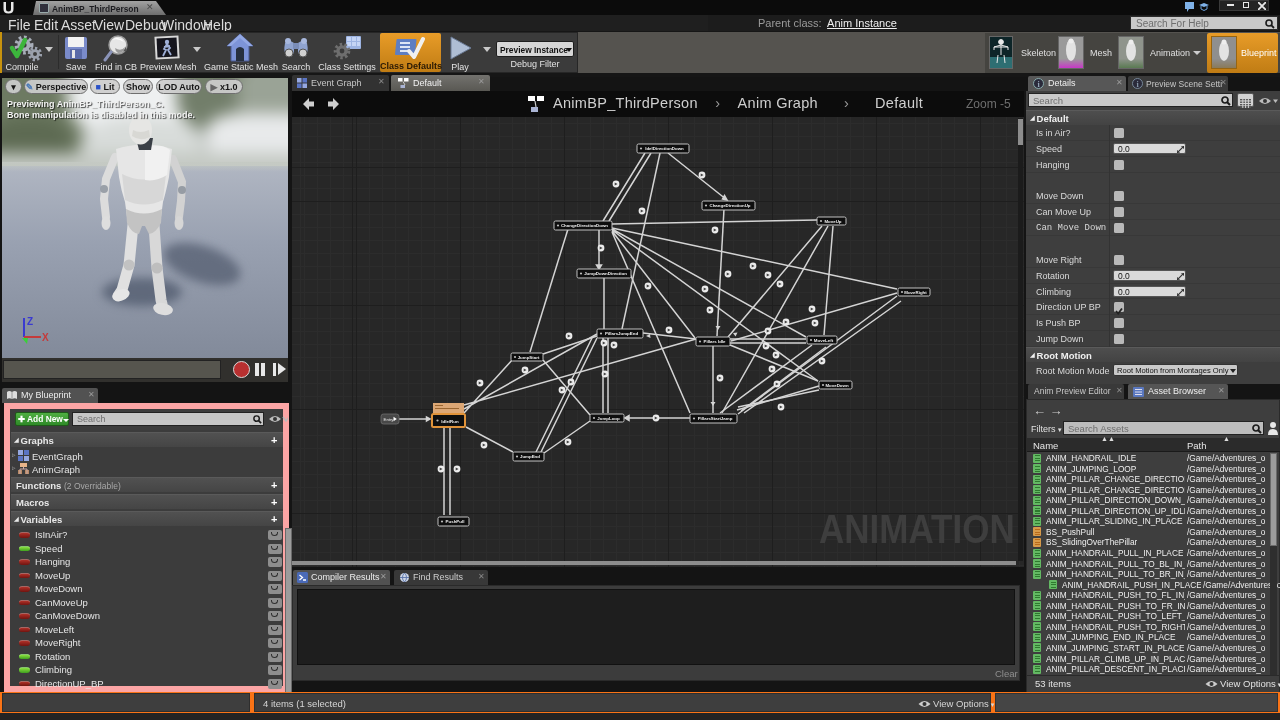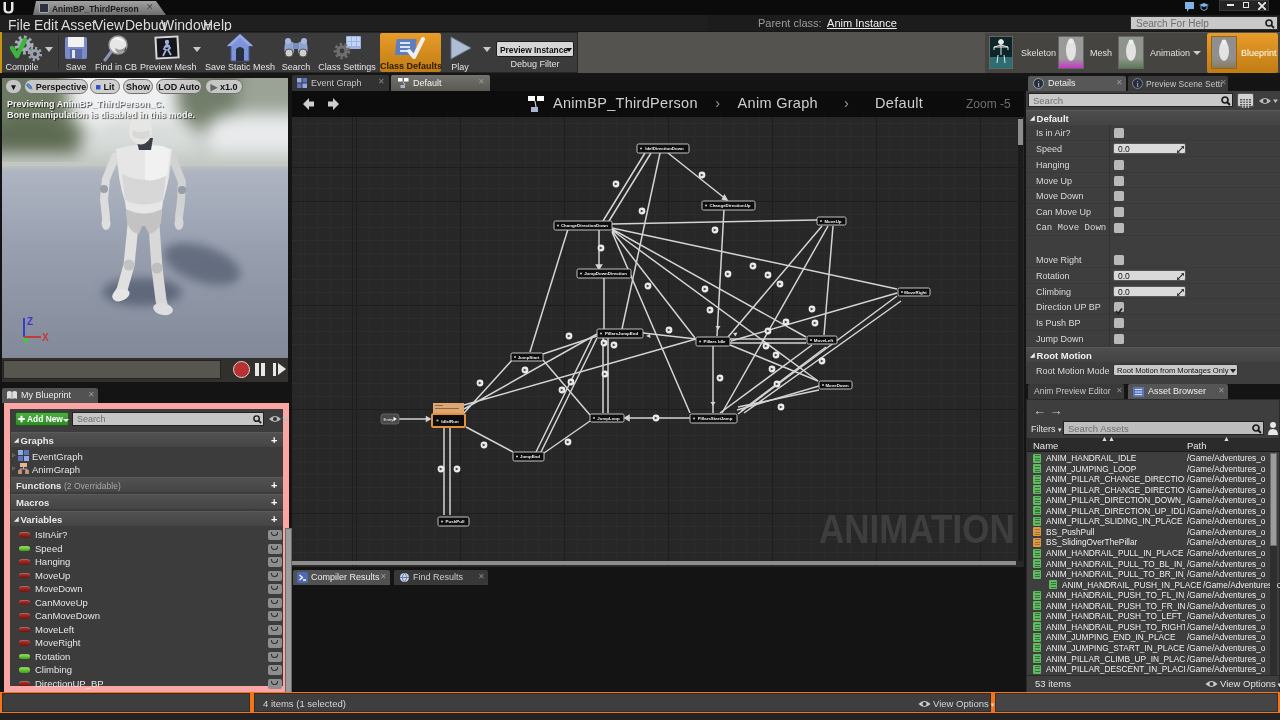--- a/index.html
+++ b/index.html
@@ -117,21 +117,21 @@
       <path d="M14 10 L11 15 L13 16 L10 22 M14 10 L17 14 L15 16 L18 21 M11 13 L17 12" stroke="#9fb0d8" stroke-width="1.8" fill="none"></path>
     </svg>
     <div class="tbtn-label" style="left:140px;top:31px;width:56px;">Preview Mesh</div>
     <div class="abs" style="left:193px;top:16px;width:0;height:0;border-left:4px solid transparent;border-right:4px solid transparent;border-top:5px solid #c9c9c9;"></div>
 
     <svg class="abs" style="left:226px;top:2px" width="28" height="30" viewBox="0 0 28 30">
       <path d="M14 1 L27 13 L23 13 L23 28 L5 28 L5 13 L1 13 Z" fill="#7d94d8" stroke="#4a5a90" stroke-width="1"></path>
       <path d="M14 1 L27 13 L23 13 L14 5 L5 13 L1 13 Z" fill="#93a8e4"></path>
       <path d="M10 28 L10 16 Q14 12 18 16 L18 28 Z" fill="#27303f"></path>
     </svg>
-    <div class="tbtn-label" style="left:204px;top:31px;width:72px;">Save Static Mesh</div>
+    <div class="tbtn-label" style="left:204px;top:31px;width:72px;">Game Static Mesh</div>
 
     <svg class="abs" style="left:281px;top:4px" width="30" height="26" viewBox="0 0 30 26">
       <path d="M4 8 Q2 18 6 20 Q12 23 13 16 L13 8 Q8 4 4 8" fill="#8fa3cf"></path>
       <path d="M26 8 Q28 18 24 20 Q18 23 17 16 L17 8 Q22 4 26 8" fill="#8fa3cf"></path>
       <rect x="12" y="8" width="6" height="6" fill="#7a8db8"></rect>
       <circle cx="8" cy="18" r="4" fill="#d0d0d0" stroke="#555" stroke-width="1"></circle>
       <circle cx="22" cy="18" r="4" fill="#d0d0d0" stroke="#555" stroke-width="1"></circle>
       <circle cx="7" cy="6" r="3" fill="#a8b8dd"></circle>
         <circle cx="23" cy="6" r="3" fill="#a8b8dd"></circle>
     </svg>
@@ -662,20 +662,24 @@
       <span class="abs" style="left:87px;top:2px;color:#999;font-size:8px;">✕</span>
     </div>
     <div class="abs" style="left:102px;top:3px;width:94px;height:15px;background:#383838;border-radius:2px 2px 0 0;">
       <svg class="abs" style="left:5px;top:2px" width="11" height="11" viewBox="0 0 11 11">
           <circle cx="5.5" cy="5.5" r="4.5" fill="#cdd6e8"></circle>
           <path d="M1 5.5 h9 M5.5 1 a6 6 0 0 1 0 9 M5.5 1 a6 6 0 0 0 0 9" stroke="#5a74a8" stroke-width="0.9" fill="none"></path>
         </svg>
       <span class="abs" style="left:19px;top:2px;color:#cdcdcd;font-size:9px;">Find Results</span>
       <span class="abs" style="left:84px;top:2px;color:#888;font-size:8px;">✕</span>
     </div>
+    <div class="abs" style="left:0;top:18px;width:728px;height:96px;background:#3c3c3c;border:1px solid #2a2a2a;">
+      <div class="abs" style="left:4px;top:3px;width:718px;height:76px;background:#1e1e1e;border:1px solid #111;"></div>
+      <span class="abs" style="left:702px;top:82px;color:#8f8f8f;font-size:9.5px;">Clear</span>
+    </div>
   </div>
   <div class="abs" id="rightpanel">
 
     <div class="abs" style="left:2px;top:1px;width:98px;height:15px;background:#575757;border-radius:2px 2px 0 0;">
       <svg class="abs" style="left:5px;top:2px" width="11" height="11" viewBox="0 0 11 11">
           <circle cx="5.5" cy="5.5" r="5" fill="#2a2a3a" stroke="#8aa"></circle>
           <text x="5.5" y="8.5" fill="#9ab" font-size="8" font-weight="bold" text-anchor="middle" font-family="Liberation Serif">i</text>
         </svg>
       <span class="abs" style="left:20px;top:2px;color:#efefef;font-size:9px;">Details</span>
       <span class="abs" style="left:88px;top:2px;color:#999;font-size:8px;">✕</span>
@@ -728,24 +732,20 @@
               <span class="abs" style="left:4px;top:0.5px;color:#111;font-size:8.5px;">0.0</span>
               <svg class="abs" style="left:63px;top:2px" width="7" height="7" viewBox="0 0 7 7">
                 <path d="M0 7 L7 0 M4 0 h3 v3 M0 4 v3 h3" stroke="#333" stroke-width="1.2" fill="none"></path>
               </svg>
             </div>
           </div>
           <div class="abs" style="left:0;top:31.7px;width:254px;height:15.9px;border-bottom:1px solid #383838;">
             <span class="abs" style="left:10px;top:3px;color:#dadada;font-size:9px;">Hanging</span>
             <div class="abs" style="left:88px;top:3px;width:10px;height:10px;background:#b9b9b9;border-radius:1.5px;"></div>
           </div>
-          <div class="abs" style="left:0;top:47.6px;width:254px;height:15.9px;border-bottom:1px solid #383838;">
-            <span class="abs" style="left:10px;top:3px;color:#dadada;font-size:9px;">Move Up</span>
-            <div class="abs" style="left:88px;top:3px;width:10px;height:10px;background:#b9b9b9;border-radius:1.5px;"></div>
-          </div>
           <div class="abs" style="left:0;top:63.4px;width:254px;height:15.9px;border-bottom:1px solid #383838;">
             <span class="abs" style="left:10px;top:3px;color:#dadada;font-size:9px;">Move Down</span>
             <div class="abs" style="left:88px;top:3px;width:10px;height:10px;background:#b9b9b9;border-radius:1.5px;"></div>
           </div>
           <div class="abs" style="left:0;top:79.3px;width:254px;height:15.9px;border-bottom:1px solid #383838;">
             <span class="abs" style="left:10px;top:3px;color:#dadada;font-size:9px;">Can Move Up</span>
             <div class="abs" style="left:88px;top:3px;width:10px;height:10px;background:#b9b9b9;border-radius:1.5px;"></div>
           </div>
           <div class="abs" style="left:0;top:95.1px;width:254px;height:15.9px;border-bottom:1px solid #383838;font-family:Liberation Mono, monospace;">
             <span class="abs" style="left:10px;top:3px;color:#dadada;font-size:9px;">Can Move Down</span>

